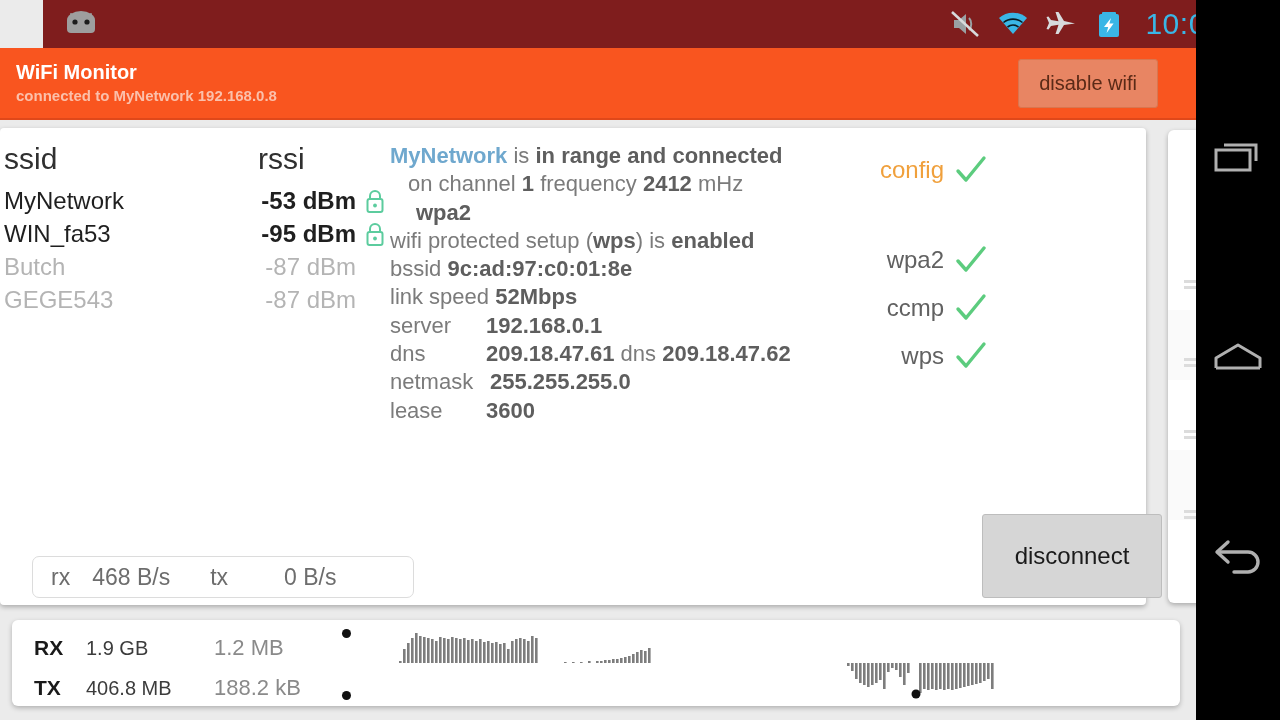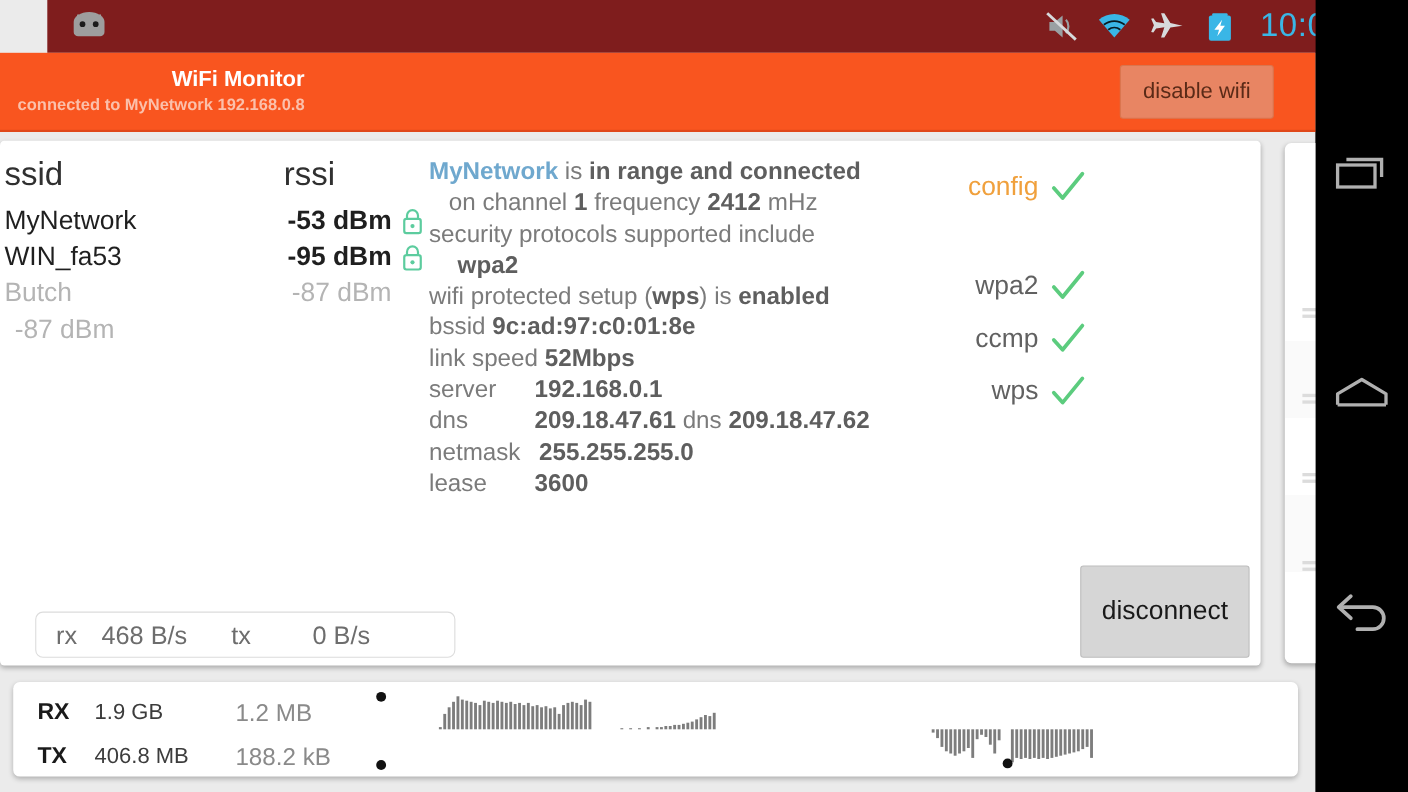--- a/index.html
+++ b/index.html
@@ -31,21 +31,21 @@
     font-family: "Liberation Sans", sans-serif; padding-left: 4px;
   }
 
   
   #appbar {
     position: absolute; left: 0; top: 48px; width: 1196px; height: 72px;
     background: #f9551f; display: flex; align-items: center;
     border-bottom: 2px solid #e0481a;
   }
   #appbar-text { padding-left: 16px; }
-  #app-title { color: #fff; font-size: 20px; font-weight: bold; line-height: 23px; text-align: right; }
+  #app-title { color: #fff; font-size: 20px; font-weight: bold; line-height: 23px; }
   #app-subtitle { color: #fbc0ab; font-size: 15px; font-weight: bold; line-height: 20px; margin-top: 2px; }
   #disable-wifi-btn {
     margin-left: auto; margin-right: 38px;
     background: #e88563; color: #5a2a17; border: 1px solid #d9764f;
     border-radius: 3px; font-size: 20px; padding: 12px 20px;
     font-family: "Liberation Sans", sans-serif; cursor: pointer;
   }
 
   
   #card-main {
@@ -99,21 +99,21 @@
     position: absolute; left: 32px; top: 428px; width: 382px; height: 42px;
     border: 1px solid #dcdcdc; border-radius: 7px; background: #fff;
     display: flex; align-items: center; font-size: 23px; color: #6d6d6d;
   }
   #rx-lab { padding-left: 18px; }
   #rx-val { padding-left: 22px; }
   #tx-lab { padding-left: 40px; }
   #tx-val { padding-left: 56px; }
 
   #disconnect-btn {
-    position: absolute; left: 982px; top: 514px; width: 154px; height: 84px;
+    position: absolute; left: 982px; top: 514px; width: 180px; height: 84px;
     background: #d6d6d6; border: 1px solid #bdbdbd; border-radius: 3px;
     font-size: 24px; color: #1a1a1a; cursor: pointer;
     font-family: "Liberation Sans", sans-serif;
   }
 
   
   #card-traffic {
     position: absolute; left: 12px; top: 620px; width: 1168px; height: 86px;
     background: #fff; border-radius: 6px;
     box-shadow: 0 2px 5px rgba(0,0,0,0.25);
@@ -217,39 +217,39 @@
             </div>
           </div>
 
           <div class="ap-row dim">
             <div class="c-ssid">Butch</div>
             <div class="c-rssi">-87 dBm</div>
             <div class="c-lock"></div>
           </div>
 
           <div class="ap-row dim">
+            <div class="c-ssid">GEGE543</div>
             <div class="c-rssi">-87 dBm</div>
             <div class="c-lock"></div>
           </div>
         </div>
 
         <div id="ap-detail">
           <div class="dt">
             <span class="ssid-hl">MyNetwork</span>
             <span>is</span>
             <b>in range and connected</b>
           </div>
           <div class="dt indent">
             <span>on channel</span>
             <b>1</b>
             <span>frequency</span>
             <b>2412</b>
             <span>mHz</span>
           </div>
-          <div class="dt">security protocols supported include</div>
           <div class="dt indent2">
             <b>wpa2</b>
           </div>
           <div class="dt">
             <span>wifi protected setup (</span><b>wps</b><span>) is</span>
             <b>enabled</b>
           </div>
           <div class="dt">
             <span>bssid</span>
             <b>9c:ad:97:c0:01:8e</b>

